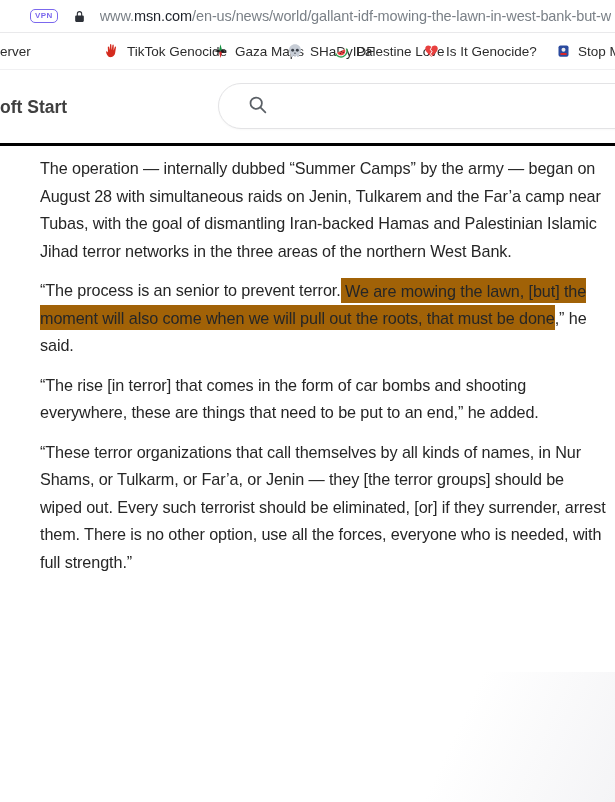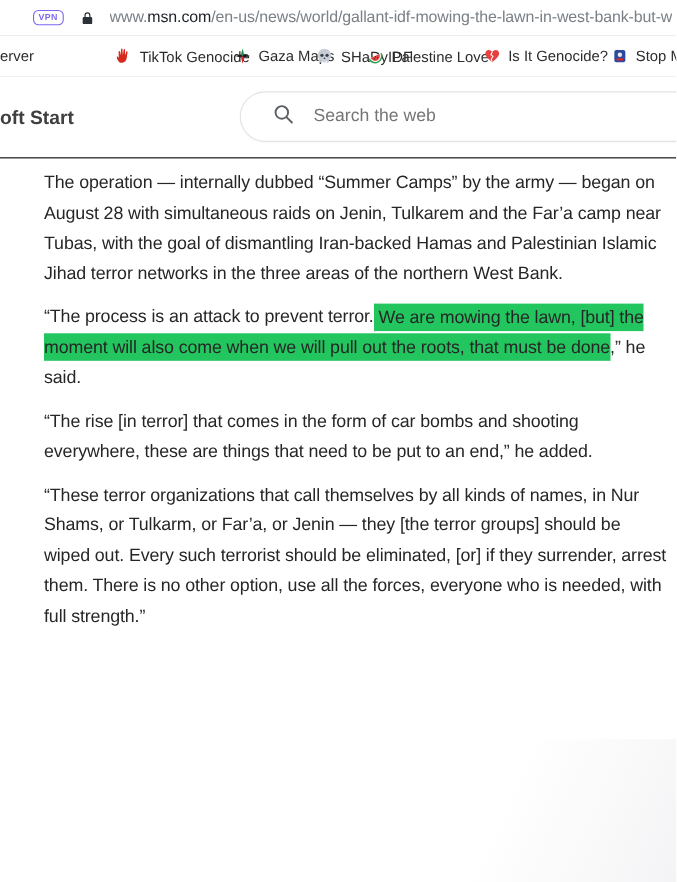--- a/index.html
+++ b/index.html
@@ -16,21 +16,21 @@
   .url-dim{color:#7a8087;}
   .url-domain{color:#1d2129;font-weight:500;}
 
   
   .bookmarks{position:relative;height:36px;border-bottom:1px solid #f0f0f2;background:#fff;}
   .bm{position:absolute;top:50%;transform:translateY(-50%);display:flex;align-items:center;gap:7px;
       font-size:13.5px;color:#2c2c2c;white-space:nowrap;cursor:pointer;text-align:center;}
   .bm svg{display:block;}
 
   
-  .site-header{position:relative;height:73px;border-bottom:1px solid #000000;background:#fff;}
+  .site-header{position:relative;height:73px;border-bottom:3px solid #000000;background:#fff;}
   .brand{position:absolute;left:0;top:50%;transform:translateY(-50%);
          font-size:17.5px;font-weight:600;color:#404040;white-space:nowrap;}
   .search-pill{position:absolute;left:218px;top:13px;width:430px;height:46px;box-sizing:border-box;
                border:1px solid #e3e3e5;border-radius:24px;display:flex;align-items:center;
                padding-left:28px;gap:15px;background:#fff;box-shadow:0 1px 2px rgba(0,0,0,.03);}
   .search-pill input{border:none;outline:none;font-size:16px;color:#333;width:300px;
                      font-family:"Liberation Sans",sans-serif;}
   .search-pill input::placeholder{color:#757575;opacity:1;}
 
   
@@ -105,21 +105,21 @@
             <path d="M5.5 12a6.5 6.5 0 0 0 13 0z" fill="#e8403f"></path>
             <circle cx="9.5" cy="15" r="0.8" fill="#222"></circle>
             <circle cx="14" cy="15.5" r="0.8" fill="#222"></circle>
             <circle cx="12" cy="13" r="0.8" fill="#222"></circle>
           </g>
         </svg>
       </span>
       <span>Palestine Love</span>
     </div>
 
-    <div class="bm" style="left:440px">
+    <div class="bm" style="left:424px">
       <span>
         <svg viewBox="0 0 24 24" width="15" height="15">
           <path d="M12 21C5 15 2 11.5 2 7.8 2 5 4.2 3 6.8 3 8.8 3 10.9 4.2 12 6c1.1-1.8 3.2-3 5.2-3C19.8 3 22 5 22 7.8c0 3.7-3 7.2-10 13.2z" fill="#e8403f"></path>
           <path d="M12 6l-2 4 3 2.5-2.5 4L12 20" stroke="#fff" stroke-width="1.6" fill="none"></path>
         </svg>
       </span>
       <span>Is It Genocide?</span>
     </div>
 
     <div class="bm" style="left:556px">
@@ -136,25 +136,24 @@
 
   <div class="site-header">
     <div class="brand">oft Start</div>
     <div class="search-pill">
       <span>
         <svg viewBox="0 0 24 24" width="21" height="21" fill="none" stroke="#5b6066" stroke-width="2" stroke-linecap="round">
           <circle cx="10.5" cy="10.5" r="6.5"></circle>
           <line x1="15.6" y1="15.6" x2="21" y2="21"></line>
         </svg>
       </span>
-      <input type="text" placeholder="Search the web" style="">
     </div>
   </div>
 
   <main class="article">
     <p>The operation — internally dubbed “Summer Camps” by the army — began on August 28 with simultaneous raids on Jenin, Tulkarem and the Far’a camp near Tubas, with the goal of dismantling Iran-backed Hamas and Palestinian Islamic Jihad terror networks in the three areas of the northern West Bank.</p>
-    <p><span>“The process is an attack to prevent terror.</span><span class="sel" style="background-color: #22c55e;"> We are mowing the lawn, [but] the moment will also come when we will pull out the roots, that must be done</span><span>,” he said.</span></p>
+    <p><span>“The process is an senior to prevent terror.</span><span class="sel" style="background-color: #a16207;"> We are mowing the lawn, [but] the moment will also come when we will pull out the roots, that must be done</span><span>,” he said.</span></p>
     <p>“The rise [in terror] that comes in the form of car bombs and shooting everywhere, these are things that need to be put to an end,” he added.</p>
     <p>“These terror organizations that call themselves by all kinds of names, in Nur Shams, or Tulkarm, or Far’a, or Jenin — they [the terror groups] should be wiped out. Every such terrorist should be eliminated, [or] if they surrender, arrest them. There is no other option, use all the forces, everyone who is needed, with full strength.”</p>
   </main>
 
   <div class="corner-fade"></div>
 </div>
 
 </body></html>

